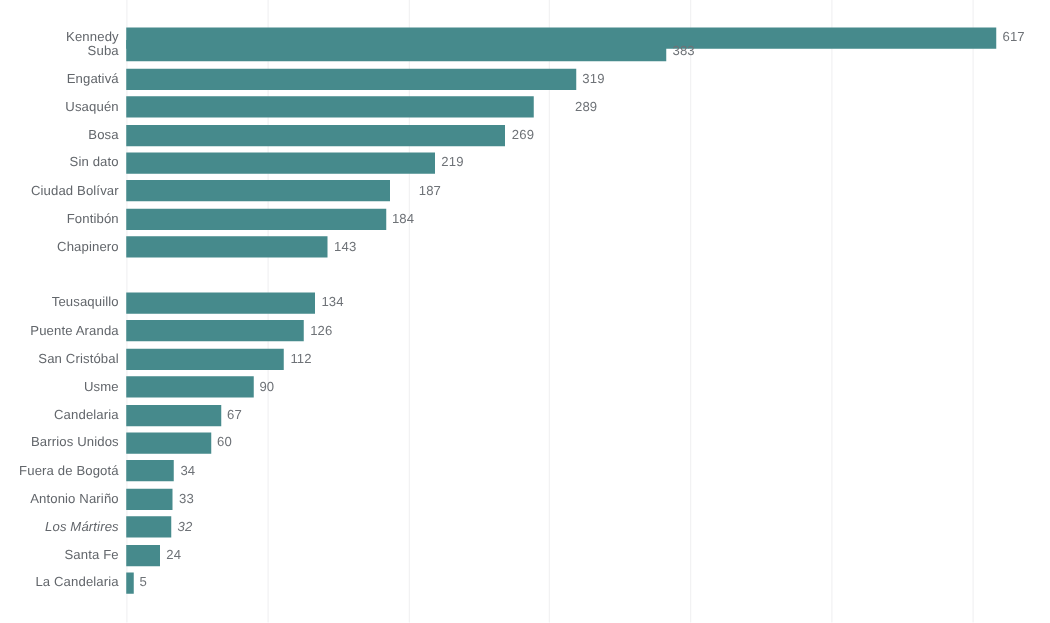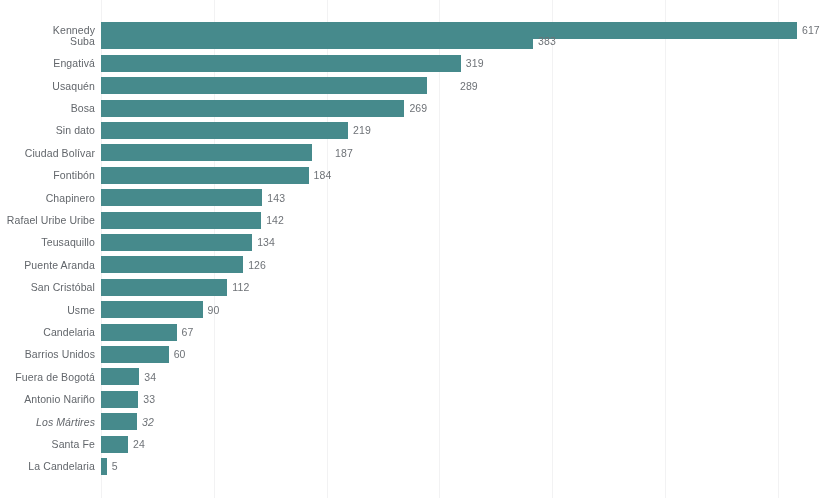--- a/index.html
+++ b/index.html
@@ -162,27 +162,20 @@
         </div>
         <div class="val-label" style="left: 313.552px; color: rgb(110, 114, 119);">184</div>
       </div>
       <div class="bar-row" style="top: 186.6px;">
         <div class="cat-label" style="color: rgb(98, 102, 107);">Chapinero</div>
         <div class="bar-wrap" style="width: 161.304px;">
           <div class="bar" style="width: 161.304px; height: 17px; background: rgb(70, 138, 140);"></div>
         </div>
         <div class="val-label" style="left: 267.304px; color: rgb(110, 114, 119);">143</div>
       </div>
-      <div class="bar-row" style="top: 209px;">
-        <div class="cat-label" style="color: rgb(98, 102, 107);">Rafael Uribe Uribe</div>
-        <div class="bar-wrap" style="width: 160.176px;">
-          <div class="bar" style="width: 160.176px; height: 17px; background: rgb(70, 138, 140);"></div>
-        </div>
-        <div class="val-label" style="left: 266.176px; color: rgb(110, 114, 119);">142</div>
-      </div>
       <div class="bar-row" style="top: 231.4px;">
         <div class="cat-label" style="color: rgb(98, 102, 107);">Teusaquillo</div>
         <div class="bar-wrap" style="width: 151.152px;">
           <div class="bar" style="width: 151.152px; height: 17px; background: rgb(70, 138, 140);"></div>
         </div>
         <div class="val-label" style="left: 257.152px; color: rgb(110, 114, 119);">134</div>
       </div>
       <div class="bar-row" style="top: 253.8px;">
         <div class="cat-label" style="color: rgb(98, 102, 107);">Puente Aranda</div>
         <div class="bar-wrap" style="width: 142.128px;">

